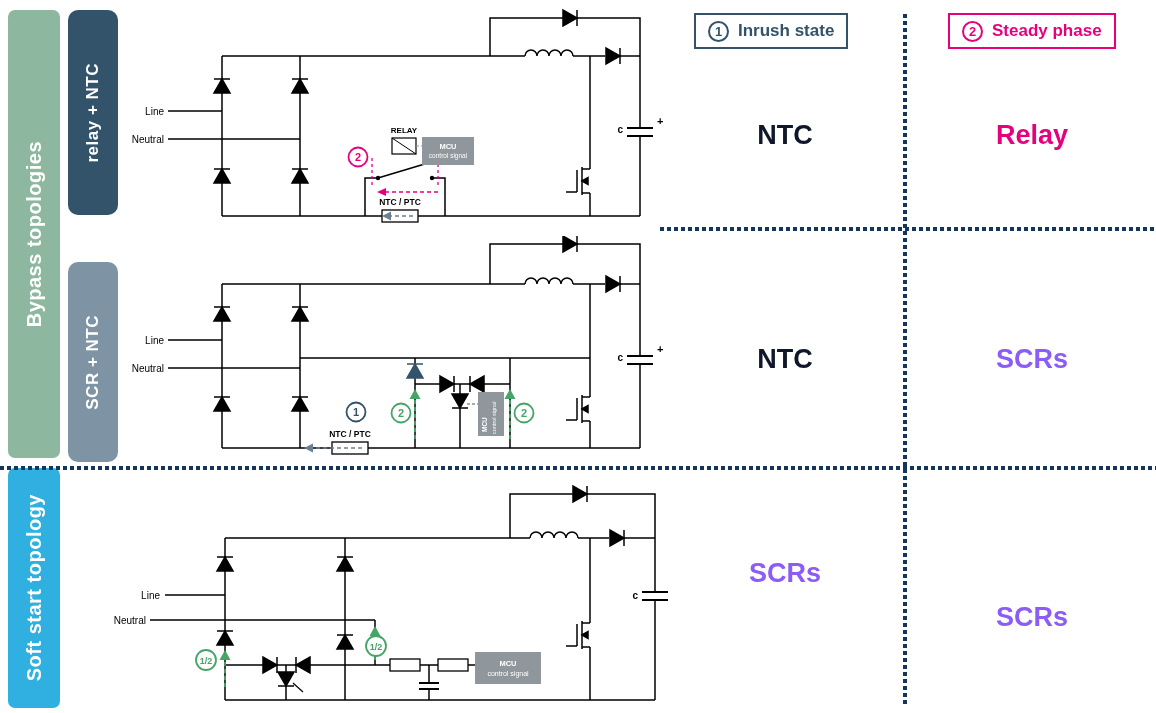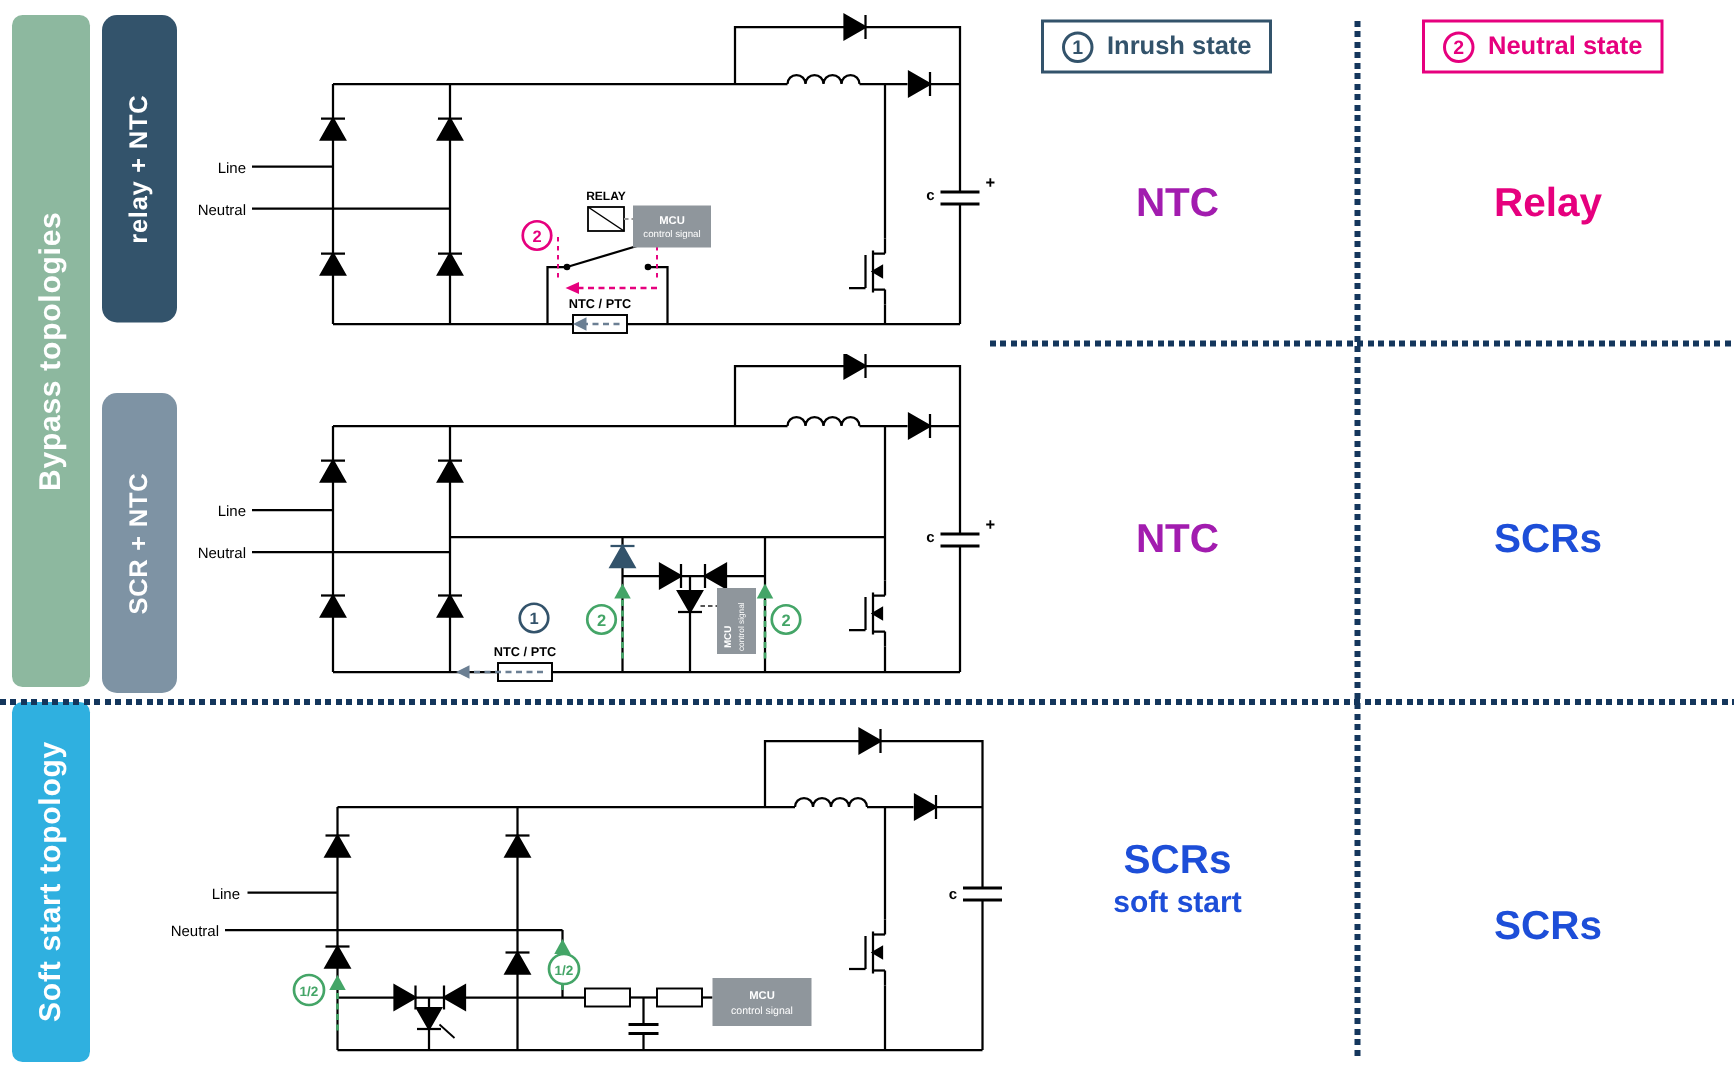--- a/index.html
+++ b/index.html
@@ -25,23 +25,23 @@
   .legend .num { width:21px; height:21px; border-radius:50%; border:2px solid; display:flex;
                  align-items:center; justify-content:center; font-size:13px; flex:0 0 auto; }
   .legend-navy { border-color:#33536b; color:#33536b; }
   .legend-navy .num { border-color:#33536b; }
   .legend-pink { border-color:#e6007e; color:#e6007e; }
   .legend-pink .num { border-color:#e6007e; }
 
   .result { position:absolute; width:180px; text-align:center; font-weight:bold;
             font-size:27px; line-height:34px; }
   .result .sub { font-size:20px; line-height:24px; display:block; }
-  .c-navy { color:#a21caf; }
+  .c-navy { color:#0f172a; }
   .c-pink { color:#e6007e; }
-  .c-green { color:#1d4ed8; }
+  .c-green { color:#8b5cf6; }
 
   .dot-h { position:absolute; height:4px;
            background-image:repeating-linear-gradient(90deg,#14365c 0 4px,transparent 4px 7px); }
   .dot-v { position:absolute; width:4px;
            background-image:repeating-linear-gradient(180deg,#14365c 0 4px,transparent 4px 7px); }
 
   .circuit { position:absolute; }
   svg text { font-family:"Liberation Sans", sans-serif; }
 </style>
 </head>
@@ -82,34 +82,33 @@
   <div class="vtag tag-gray" style="left:68px;top:262px;width:50px;height:200px">
     <span>SCR + NTC</span>
   </div>
 
   <div class="legend legend-navy" style="left:694px;top:13px">
     <span class="num">1</span>
     <span>Inrush state</span>
   </div>
   <div class="legend legend-pink" style="left:948px;top:13px">
     <span class="num">2</span>
-    <span>Neutral state</span>
+    <span>Steady phase</span>
   </div>
 
   <div class="dot-v" style="left:903px;top:14px;height:692px"></div>
   <div class="dot-h" style="left:660px;top:227px;width:496px"></div>
   <div class="dot-h" style="left:0px;top:466px;width:1156px"></div>
 
   <div class="result c-navy" style="left:695px;top:118px">NTC</div>
   <div class="result c-pink" style="left:942px;top:118px">Relay</div>
   <div class="result c-navy" style="left:695px;top:342px">NTC</div>
   <div class="result c-green" style="left:942px;top:342px">SCRs</div>
   <div class="result c-green" style="left:695px;top:556px">
     <span>SCRs</span>
-    <span class="sub">soft start</span>
   </div>
   <div class="result c-green" style="left:942px;top:600px">SCRs</div>
 
   <svg class="circuit" style="left:120px;top:6px" width="545" height="224" viewBox="0 0 545 224">
     <g stroke="#000" stroke-width="1.5" fill="none">
       <path d="M370,50 V12 H520 V50"></path>
       <path d="M102,50 H405"></path>
         <path d="M453,50 H485"></path>
         <path d="M499,50 H520"></path>
       <path d="M102,50 V210"></path>

